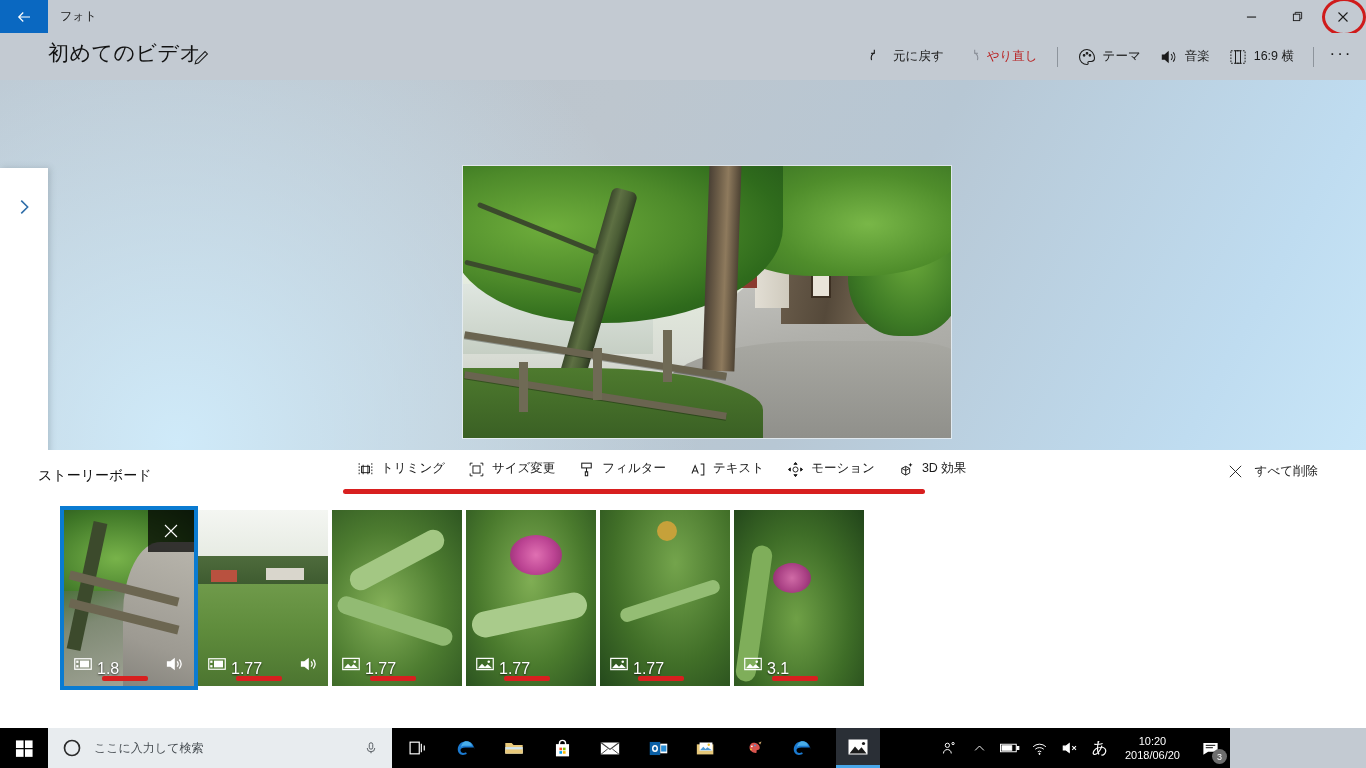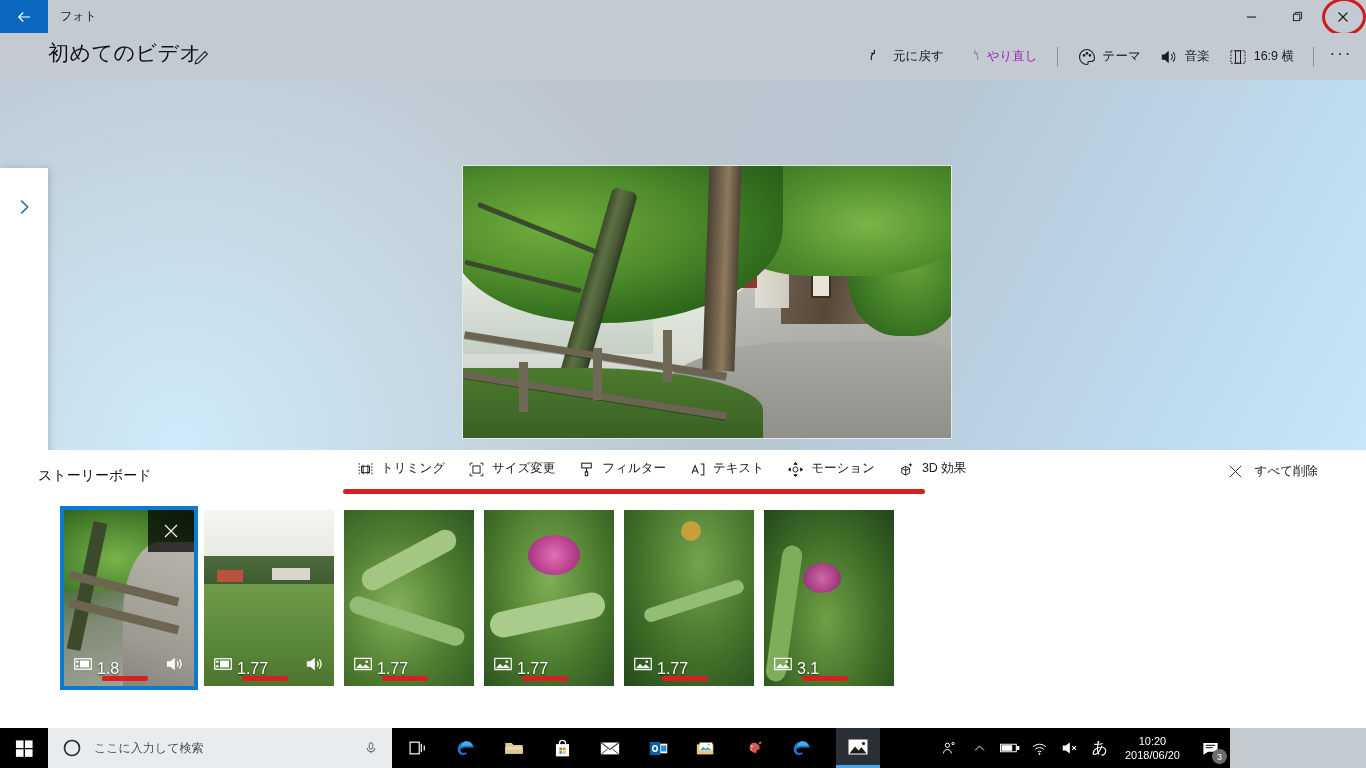--- a/index.html
+++ b/index.html
@@ -52,21 +52,21 @@
   }
   #top-tools{
     position:absolute; right:8px; top:0; height:47px;
     display:flex; align-items:center;
   }
   .tool{
     display:flex; align-items:center; gap:6px;
     height:32px; padding:0 9px; cursor:pointer;
     font-size:12.5px; color:#1b1b1b; white-space:nowrap;
   }
-  .tool.disabled{ color:#a21caf; cursor:default; }
+  .tool.disabled{ color:#b91c1c; cursor:default; }
   .tool svg{ flex:none; }
   .tsep{
     width:1px; height:20px; background:#8d949c; margin:0 10px;
   }
   #more-btn{
     width:34px; height:32px; display:flex; align-items:center; justify-content:center;
     cursor:pointer; font-size:17px; letter-spacing:2px; color:#1b1b1b;
     padding-bottom:6px;
   }
   #topline{
@@ -228,21 +228,21 @@
     position:absolute; left:343px; top:489px; width:582px; height:5px;
     background:#d81f1f; border-radius:3px;
   }
   #clear-all{
     position:absolute; right:48px; top:13px;
     display:flex; align-items:center; gap:11px; cursor:pointer;
     font-size:12.5px; color:#1b1b1b;
   }
 
   #thumbs{
-    position:absolute; left:64px; top:60px; display:flex; gap:10px;
+    position:absolute; left:64px; top:60px; display:flex; gap:4px;
   }
   .thumb{
     position:relative; width:130px; height:176px; cursor:pointer;
     background:#2a3a24; overflow:hidden;
   }
   .thumb.sel{
     outline:4px solid #0a7bd1; outline-offset:0;
   }
   .thumb .img{ position:absolute; inset:0; }
   .thumb .mico{

